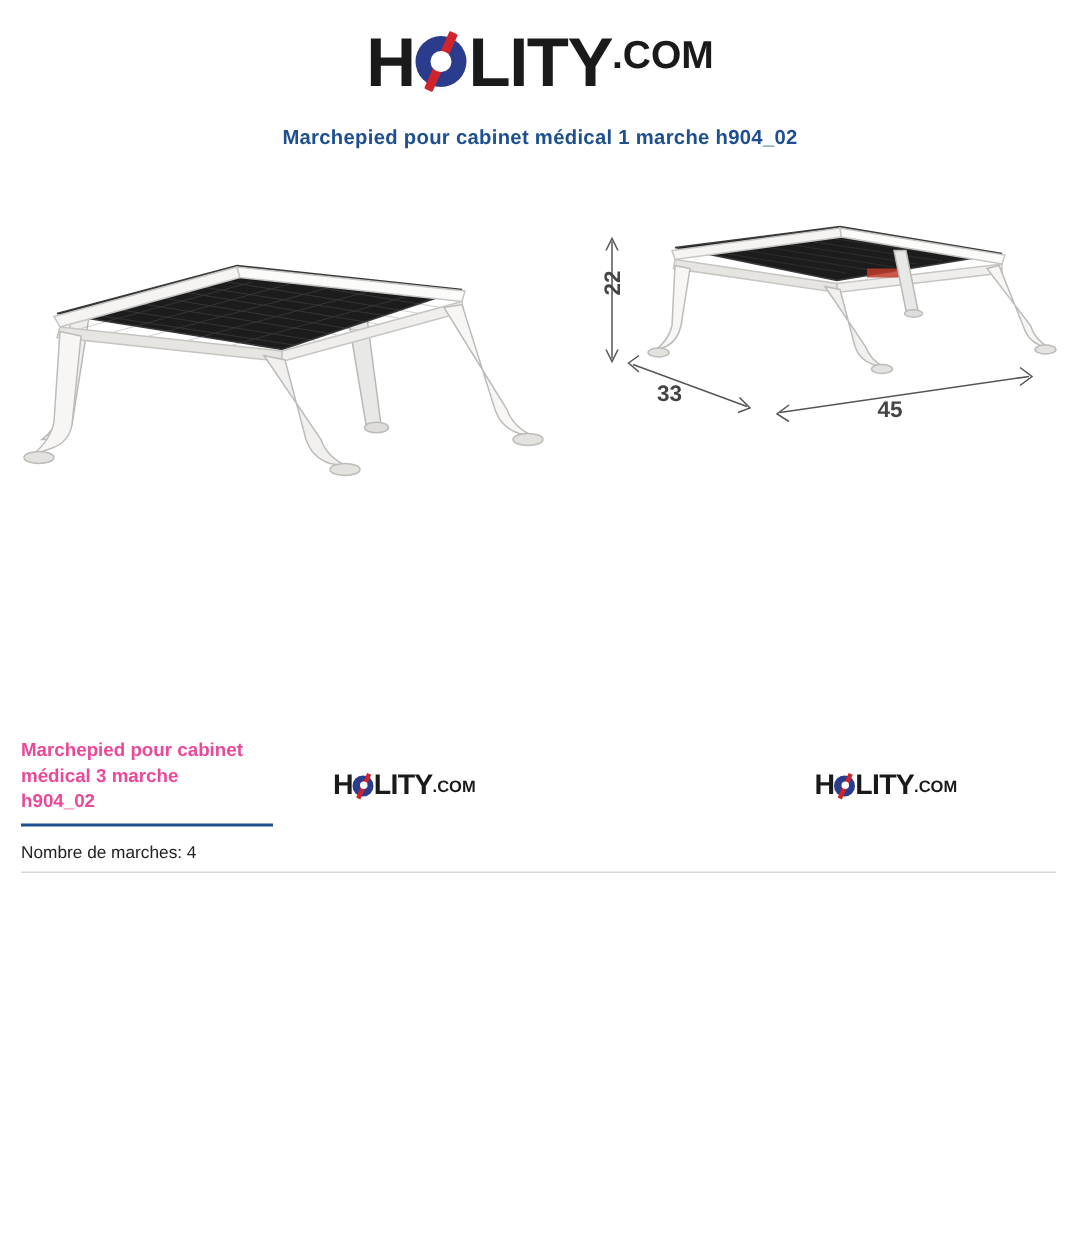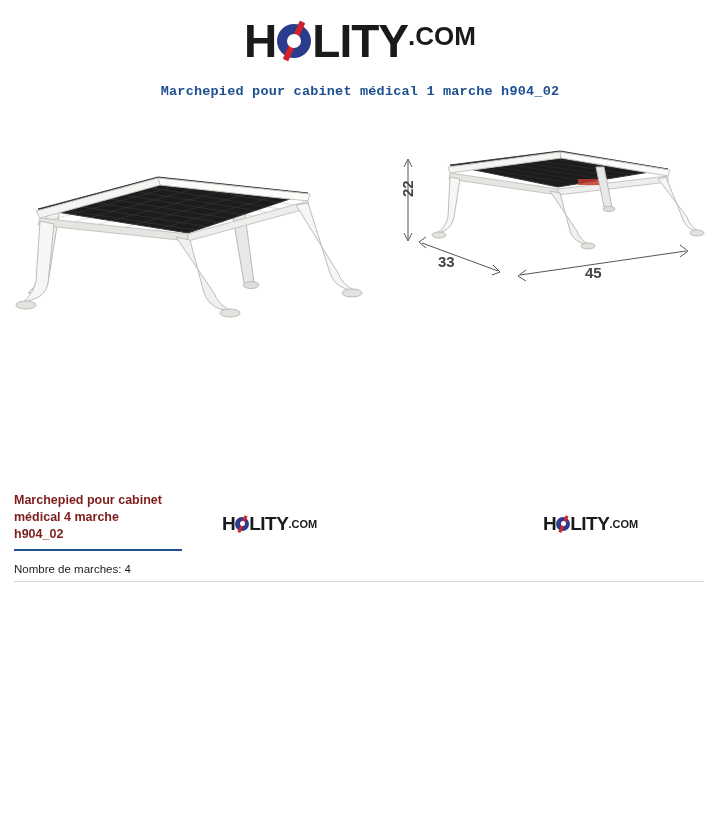--- a/index.html
+++ b/index.html
@@ -75,21 +75,20 @@
   }
 
   
   .page-title {
     text-align: center;
     color: #1d4f91;
     font-size: 13.5px;
     font-weight: bold;
     margin-top: 20px;
     letter-spacing: 0.2px;
-    font-family: Liberation Mono, monospace;
   }
 
   
   .images {
     position: relative;
     margin-top: 34px;
     height: 250px;
   }
 
   .photo-main {
@@ -143,21 +142,21 @@
   .detail {
     position: absolute;
     left: 14px;
     top: 492px;
     width: 690px;
   }
   .detail h2 {
     margin: 0;
     font-size: 12.5px;
     line-height: 17px;
-    color: #7f1d1d;
+    color: #ec4899;
     font-weight: bold;
     width: 200px;
   }
   .rule {
     margin-top: 6px;
     width: 168px;
     height: 2px;
     background: #1d4f91;
   }
   .spec {
@@ -276,21 +275,21 @@
   </div>
 
   <div class="watermark wm-right">
     <span class="wbig">H</span><span class="woring"><span class="outer"></span><span class="slash"></span><span class="inner"></span></span><span class="wbig">LITY</span><span class="wsmall">.COM</span>
   </div>
 </div>
 
 <div class="detail">
   <h2>
     <span>Marchepied pour cabinet</span><br>
-    <span>médical 4 marche</span><br>
+    <span>médical 3 marche</span><br>
     <span>h904_02</span>
   </h2>
   <div class="rule"></div>
   <div class="spec">
     <span>Nombre de marches: 4</span>
     <div class="sep"></div>
   </div>
 </div>
 
 </body></html>

